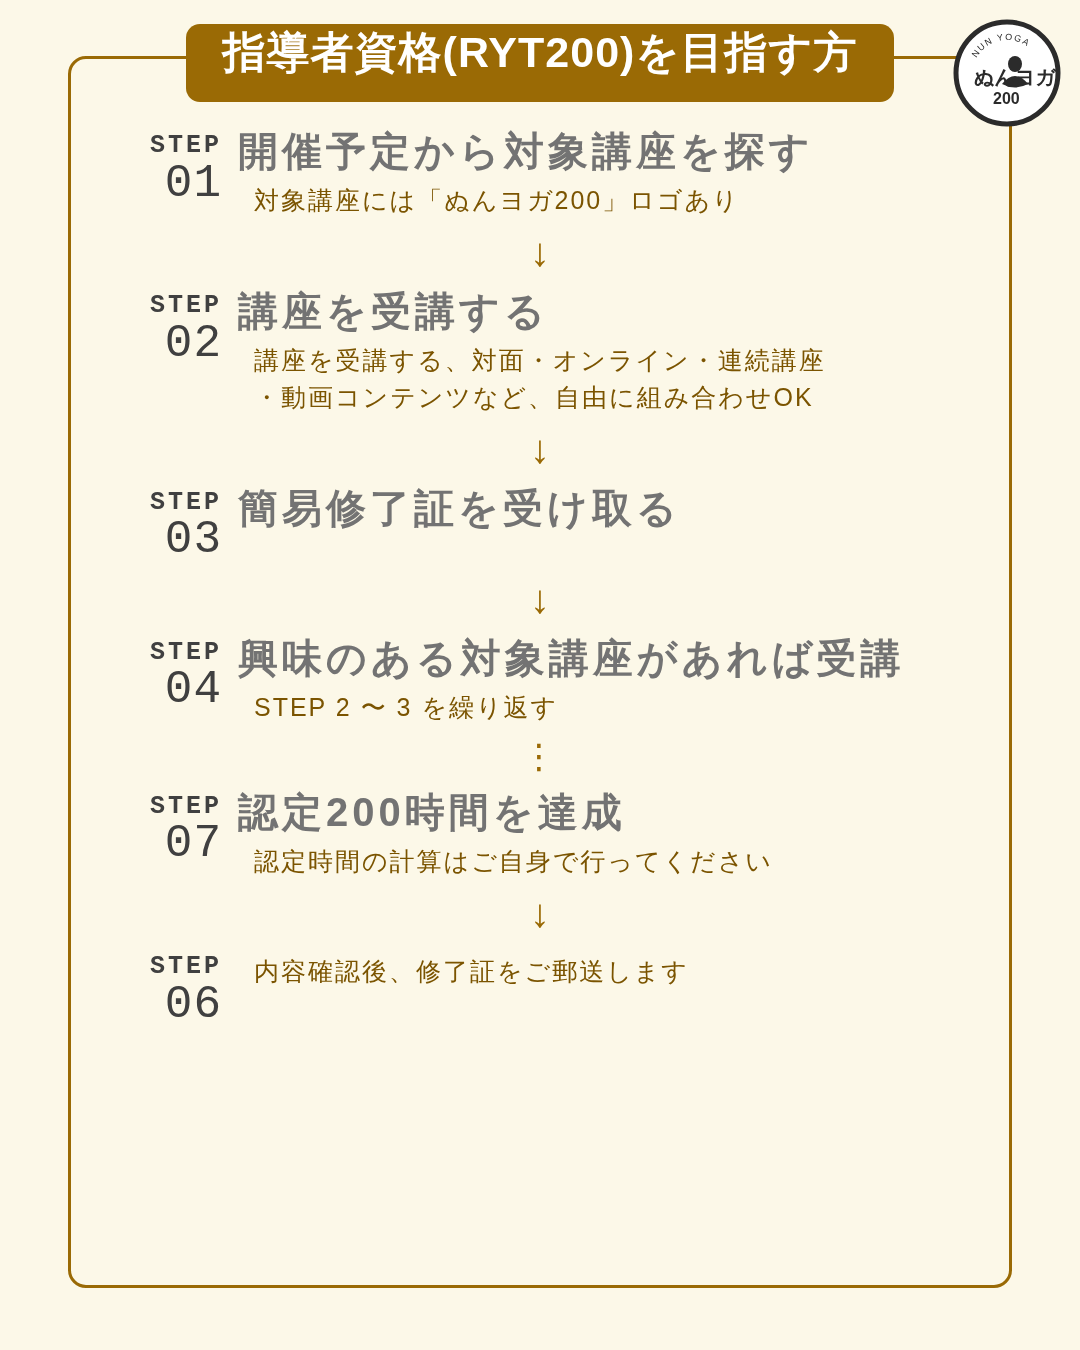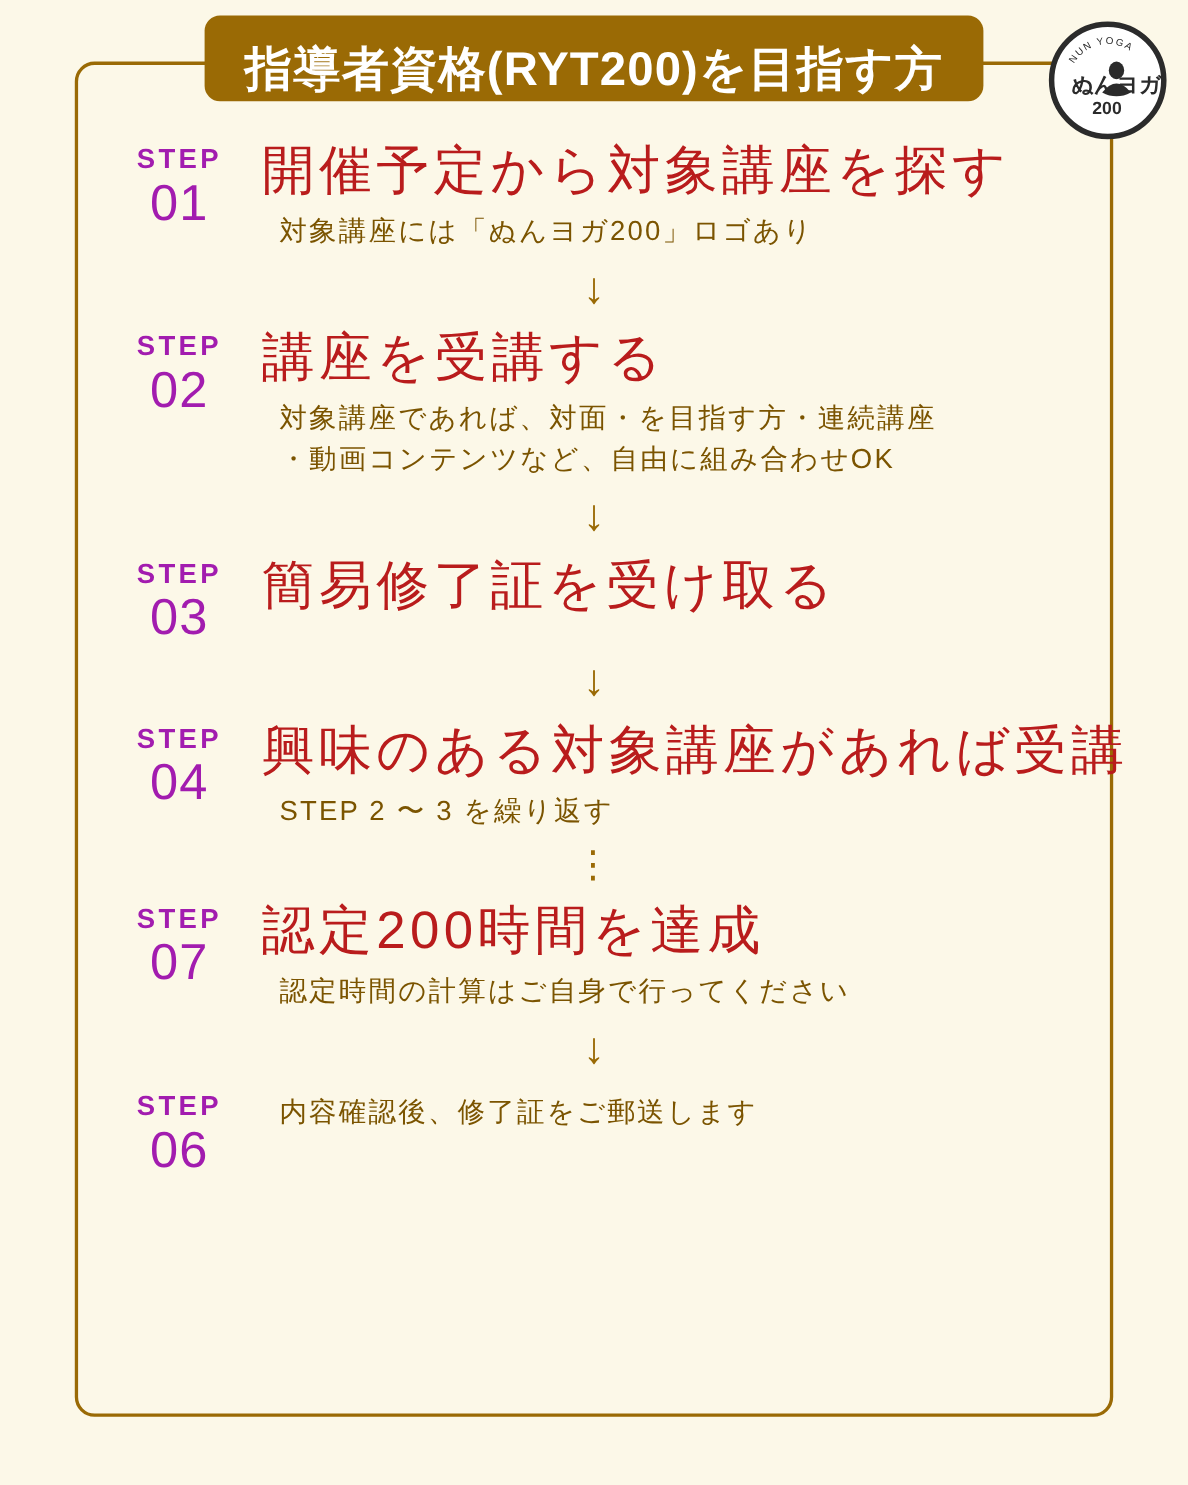--- a/index.html
+++ b/index.html
@@ -22,27 +22,27 @@
     width: 944px;
     height: 1232px;
     border: 3px solid #9A6A05;
     border-radius: 18px;
     box-sizing: border-box;
   }
 
   .title-pill {
     position: absolute;
     left: 186px;
-    top: 14px;
+    top: 24px;
     width: 708px;
     height: 78px;
     background: #9A6A05;
     border-radius: 14px;
     display: flex;
-    align-items: flex-end;
+    align-items: flex-start;
     justify-content: center;
     box-sizing: border-box;
   }
   .title-pill .title-text {
     color: #FFFFFF;
     font-size: 43px;
     font-weight: bold;
     letter-spacing: 1px;
     white-space: nowrap;
   }
@@ -58,45 +58,46 @@
     display: flex;
     align-items: flex-start;
     padding: 0 26px 0 36px;
     box-sizing: border-box;
     position: relative;
   }
 
   .step-badge {
     width: 118px;
     flex: 0 0 118px;
-    text-align: center;
-    color: #a21caf;
+    text-align: right;
+    color: #404040;
     padding-top: 6px;
+    font-family: Liberation Mono, monospace;
   }
   .step-badge .step-word {
     font-size: 25px;
     letter-spacing: 3px;
     font-weight: bold;
     line-height: 1.1;
   }
   .step-badge .step-num {
     font-size: 46px;
     font-weight: normal;
     line-height: 1.05;
     letter-spacing: 1px;
   }
 
   .step-body {
     flex: 1 1 auto;
     padding-left: 16px;
   }
   .step-head {
-    color: #b91c1c;
-    font-size: 48px;
-    font-weight: normal;
+    color: #737373;
+    font-size: 40px;
+    font-weight: bold;
     letter-spacing: 4px;
     line-height: 1.25;
     white-space: nowrap;
   }
   .step-sub {
     color: #7B5400;
     font-size: 25px;
     letter-spacing: 2px;
     line-height: 1.45;
     margin-top: 6px;
@@ -168,21 +169,21 @@
   <div class="arrow">↓</div>
 
   <div class="step-row">
     <div class="step-badge">
       <div class="step-word">STEP</div>
       <div class="step-num">02</div>
     </div>
     <div class="step-body">
       <div class="step-head">講座を受講する</div>
       <div class="step-sub">
-        <div class="sub-line">対象講座であれば、対面・を目指す方・連続講座</div>
+        <div class="sub-line">講座を受講する、対面・オンライン・連続講座</div>
         <div class="sub-line">・動画コンテンツなど、自由に組み合わせOK</div>
       </div>
     </div>
   </div>
 
   <div class="arrow">↓</div>
 
   <div class="step-row">
     <div class="step-badge">
       <div class="step-word">STEP</div>

